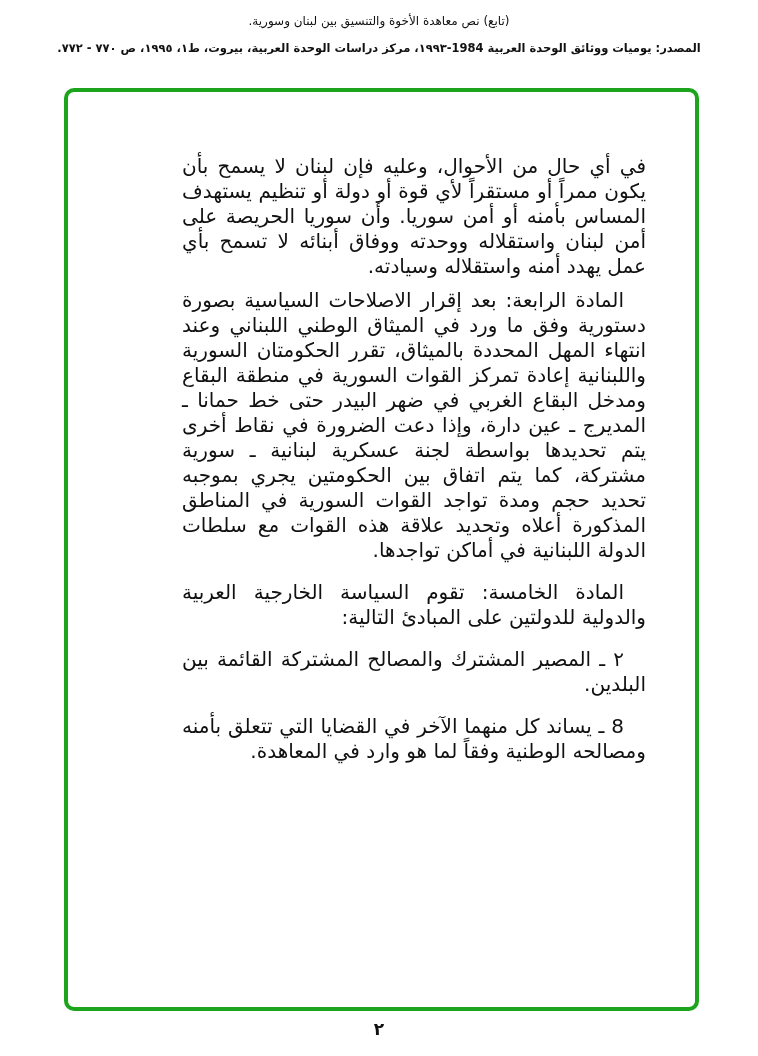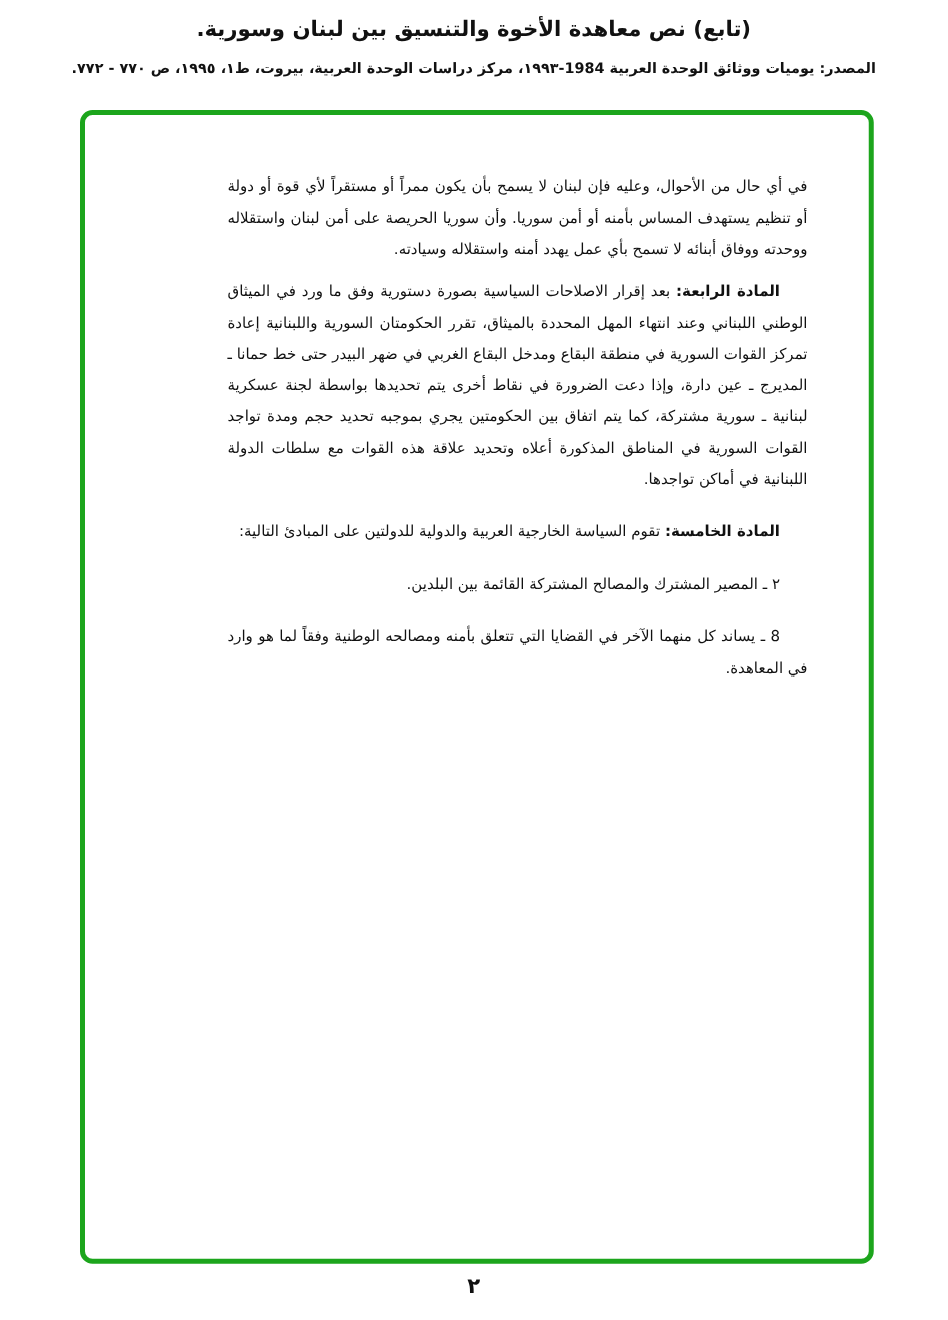--- a/index.html
+++ b/index.html
@@ -10,43 +10,43 @@
     font-family: "DejaVu Sans", "Liberation Sans", sans-serif;
     position: relative;
     overflow: hidden;
     direction: rtl;
     color: #111111;
   }
   .page-header {
     position: absolute; top: 14px; left: 0; width: 100%;
     text-align: center;
   }
-  .doc-title { font-size: 17px; font-weight: bold; }
+  .doc-title { font-size: 12px; font-weight: normal; }
   .source-line { margin-top: 13px; font-size: 11.5px; font-weight: bold; }
   .green-frame {
     position: absolute;
     left: 64px; top: 88px;
     width: 635px; height: 923px;
     border: 4px solid #1ca51c;
     border-radius: 10px;
     background: transparent;
   }
   .doc-body {
     position: absolute;
-    top: 137px; right: 112px;
+    top: 154px; right: 112px;
     width: 464px;
     direction: rtl;
     text-align: justify;
-    font-size: 12px;
+    font-size: 20px;
     line-height: 25px;
   }
   .para { margin: 0 0 9px 0; text-indent: 22px; }
   .para.no-indent { text-indent: 0; }
   .para.gap-above { margin-top: 17px; }
-  .lead { font-weight: bold; }
+  .lead { font-weight: normal; }
   .page-number {
     position: absolute; top: 1019px; left: 0; width: 100%;
     text-align: center; font-size: 17px; font-weight: bold;
   }
 </style>
 </head>
 <body>
 
 <header class="page-header">
   <div class="doc-title">(تابع) نص معاهدة الأخوة والتنسيق بين لبنان وسورية.</div>

